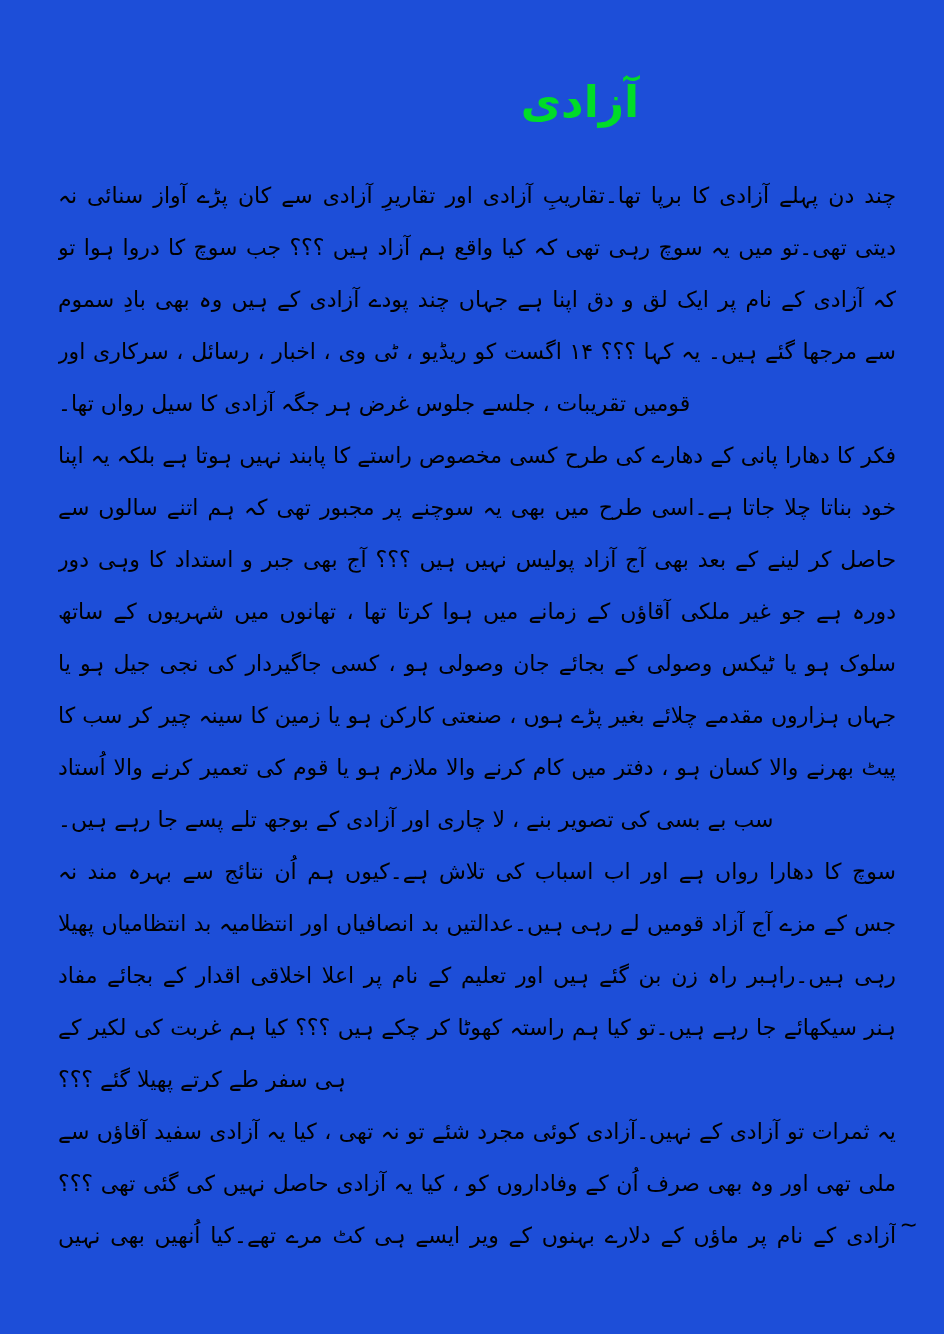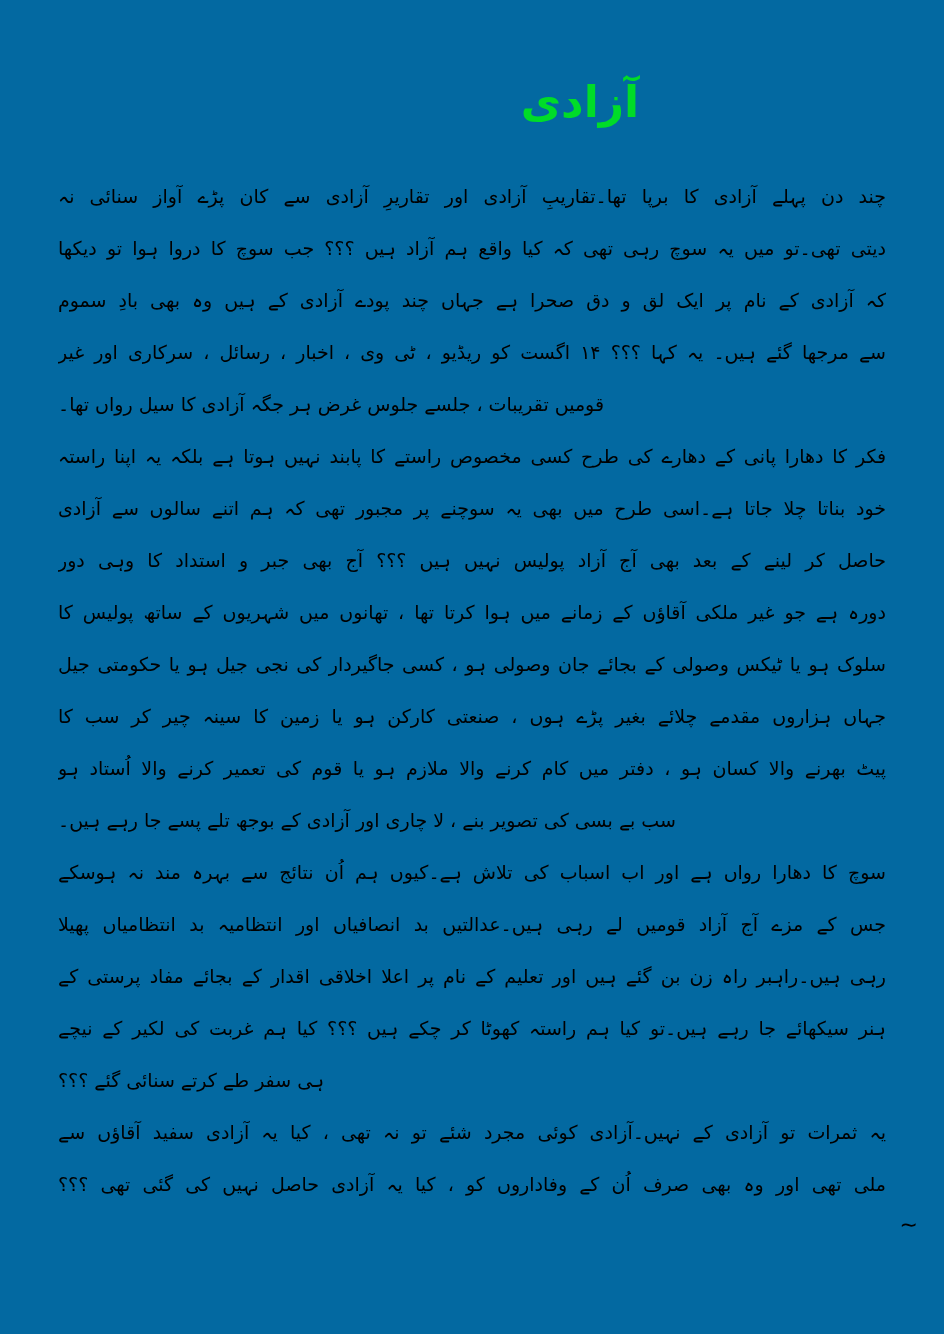--- a/index.html
+++ b/index.html
@@ -25,24 +25,24 @@
     text-align: center;
     transform: translateX(108px);
     font-size: 44px;
     font-weight: bold;
     color: #00DC28; 
     direction: rtl;
   }
   .doc-body {
     position: absolute;
     top: 170px;
-    right: 58px;
+    right: 48px;
     left: 58px;
     direction: rtl;
-    font-size: 19px;
+    font-size: 22px;
     line-height: 52px;
   }
   .text-line {
     height: 52px;
     white-space: normal;
     overflow: hidden;
   }
   .line-just {
     text-align: justify;
     text-align-last: justify;
@@ -56,40 +56,41 @@
     top: 1212px;
     right: 26px;
     font-size: 22px;
     color: #000000;
     direction: ltr;
   }
 </style>
 </head>
 <body>
 
-<div class="page" style="background: #0369a1;">
+<div class="page" style="background: #1d4ed8;">
   <h1 class="doc-title" style="color: rgb(0, 220, 40);">آزادی</h1>
 
   <div class="doc-body">
       <div class="text-line line-just">چند دن پہلے آزادی کا برپا تھا۔تقاریبِ آزادی اور تقاریرِ آزادی سے کان پڑے آواز سنائی نہ</div>
       <div class="text-line line-just">دیتی تھی۔تو میں یہ سوچ رہی تھی کہ کیا واقع ہم آزاد ہیں ؟؟؟ جب سوچ کا دروا ہوا تو دیکھا</div>
-      <div class="text-line line-just">کہ آزادی کے نام پر ایک لق و دق صحرا ہے جہاں چند پودے آزادی کے ہیں وہ بھی بادِ سموم</div>
+      <div class="text-line line-just">کہ آزادی کے نام پر ایک لق و دق اپنا ہے جہاں چند پودے آزادی کے ہیں وہ بھی بادِ سموم</div>
       <div class="text-line line-just">سے مرجھا گئے ہیں۔ یہ کہا ؟؟؟ ۱۴ اگست کو ریڈیو ، ٹی وی ، اخبار ، رسائل ، سرکاری اور غیر</div>
       <div class="text-line line-left">قومیں تقریبات ، جلسے جلوس غرض ہر جگہ آزادی کا سیل رواں تھا۔</div>
       <div class="text-line line-just">فکر کا دھارا پانی کے دھارے کی طرح کسی مخصوص راستے کا پابند نہیں ہوتا ہے بلکہ یہ اپنا راستہ</div>
       <div class="text-line line-just">خود بناتا چلا جاتا ہے۔اسی طرح میں بھی یہ سوچنے پر مجبور تھی کہ ہم اتنے سالوں سے آزادی</div>
       <div class="text-line line-just">حاصل کر لینے کے بعد بھی آج آزاد پولیس نہیں ہیں ؟؟؟ آج بھی جبر و استداد کا وہی دور</div>
       <div class="text-line line-just">دورہ ہے جو غیر ملکی آقاؤں کے زمانے میں ہوا کرتا تھا ، تھانوں میں شہریوں کے ساتھ پولیس کا</div>
       <div class="text-line line-just">سلوک ہو یا ٹیکس وصولی کے بجائے جان وصولی ہو ، کسی جاگیردار کی نجی جیل ہو یا حکومتی جیل</div>
       <div class="text-line line-just">جہاں ہزاروں مقدمے چلائے بغیر پڑے ہوں ، صنعتی کارکن ہو یا زمین کا سینہ چیر کر سب کا</div>
       <div class="text-line line-just">پیٹ بھرنے والا کسان ہو ، دفتر میں کام کرنے والا ملازم ہو یا قوم کی تعمیر کرنے والا اُستاد ہو</div>
       <div class="text-line line-left">سب بے بسی کی تصویر بنے ، لا چاری اور آزادی کے بوجھ تلے پسے جا رہے ہیں۔</div>
       <div class="text-line line-just">سوچ کا دھارا رواں ہے اور اب اسباب کی تلاش ہے۔کیوں ہم اُن نتائج سے بہرہ مند نہ ہوسکے</div>
       <div class="text-line line-just">جس کے مزے آج آزاد قومیں لے رہی ہیں۔عدالتیں بد انصافیاں اور انتظامیہ بد انتظامیاں پھیلا</div>
       <div class="text-line line-just">رہی ہیں۔راہبر راہ زن بن گئے ہیں اور تعلیم کے نام پر اعلا اخلاقی اقدار کے بجائے مفاد پرستی کے</div>
       <div class="text-line line-just">ہنر سیکھائے جا رہے ہیں۔تو کیا ہم راستہ کھوٹا کر چکے ہیں ؟؟؟ کیا ہم غربت کی لکیر کے نیچے</div>
-      <div class="text-line line-left">ہی سفر طے کرتے سنائی گئے ؟؟؟</div>
+      <div class="text-line line-left">ہی سفر طے کرتے پھیلا گئے ؟؟؟</div>
       <div class="text-line line-just">یہ ثمرات تو آزادی کے نہیں۔آزادی کوئی مجرد شئے تو نہ تھی ، کیا یہ آزادی سفید آقاؤں سے</div>
       <div class="text-line line-just">ملی تھی اور وہ بھی صرف اُن کے وفاداروں کو ، کیا یہ آزادی حاصل نہیں کی گئی تھی ؟؟؟</div>
+      <div class="text-line line-just">آزادی کے نام پر ماؤں کے دلارے بہنوں کے ویر ایسے ہی کٹ مرے تھے۔کیا اُنھیں بھی نہیں</div>
     </div>
 
   <span class="margin-mark">∼</span>
 </div>
 
 </body></html>

